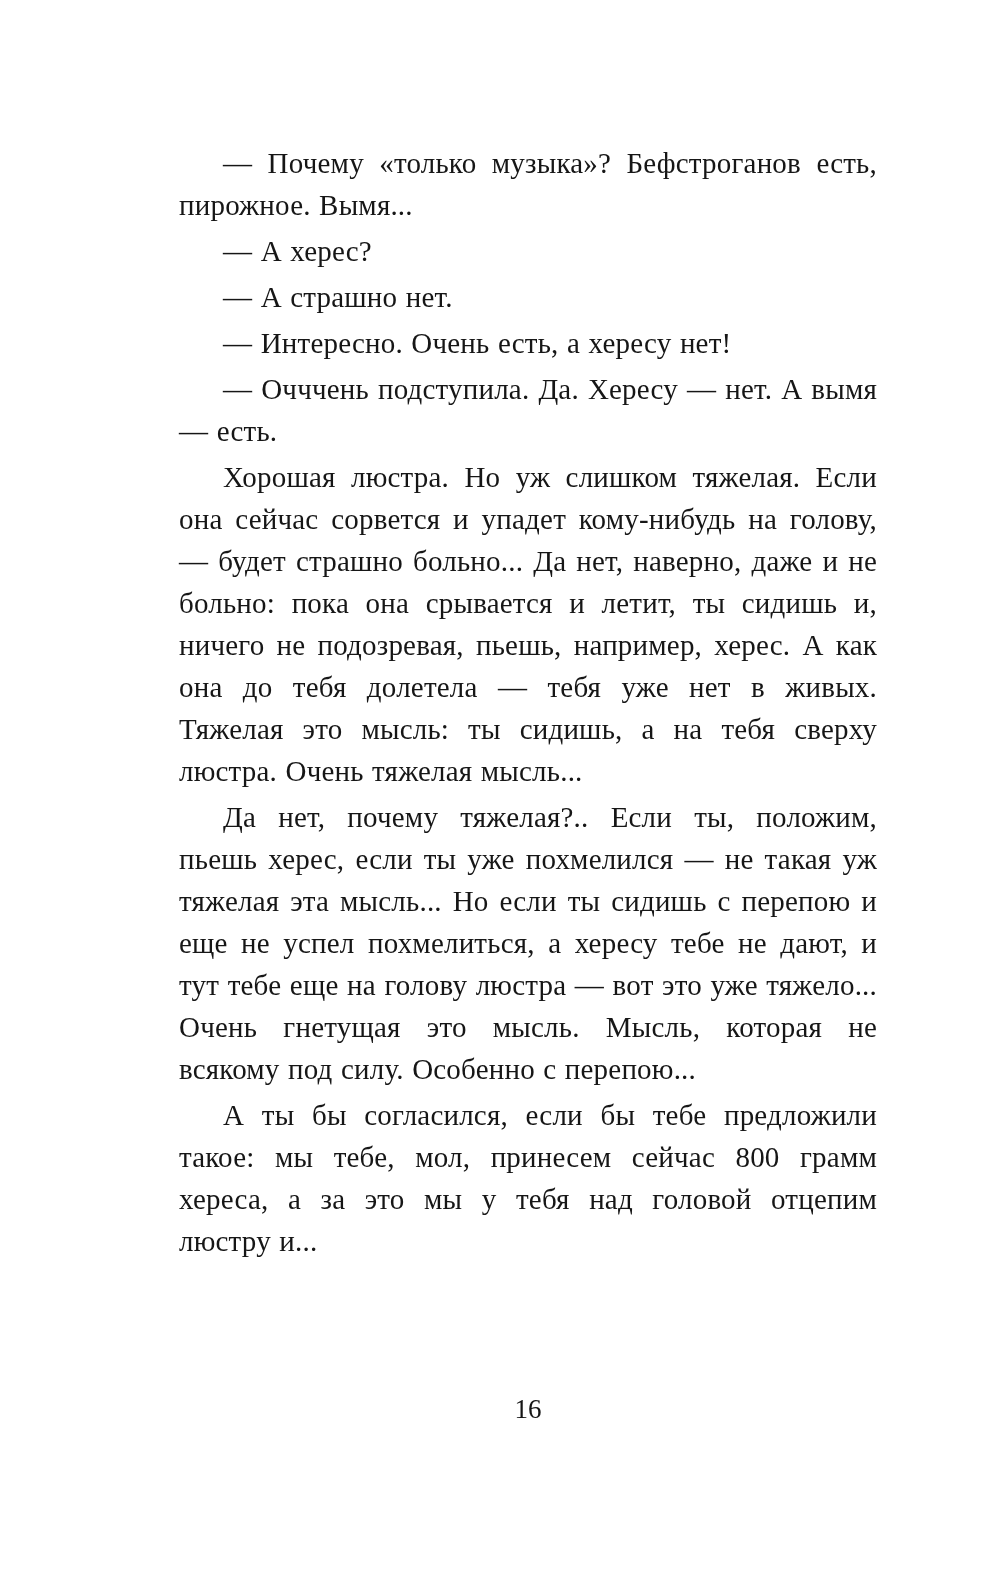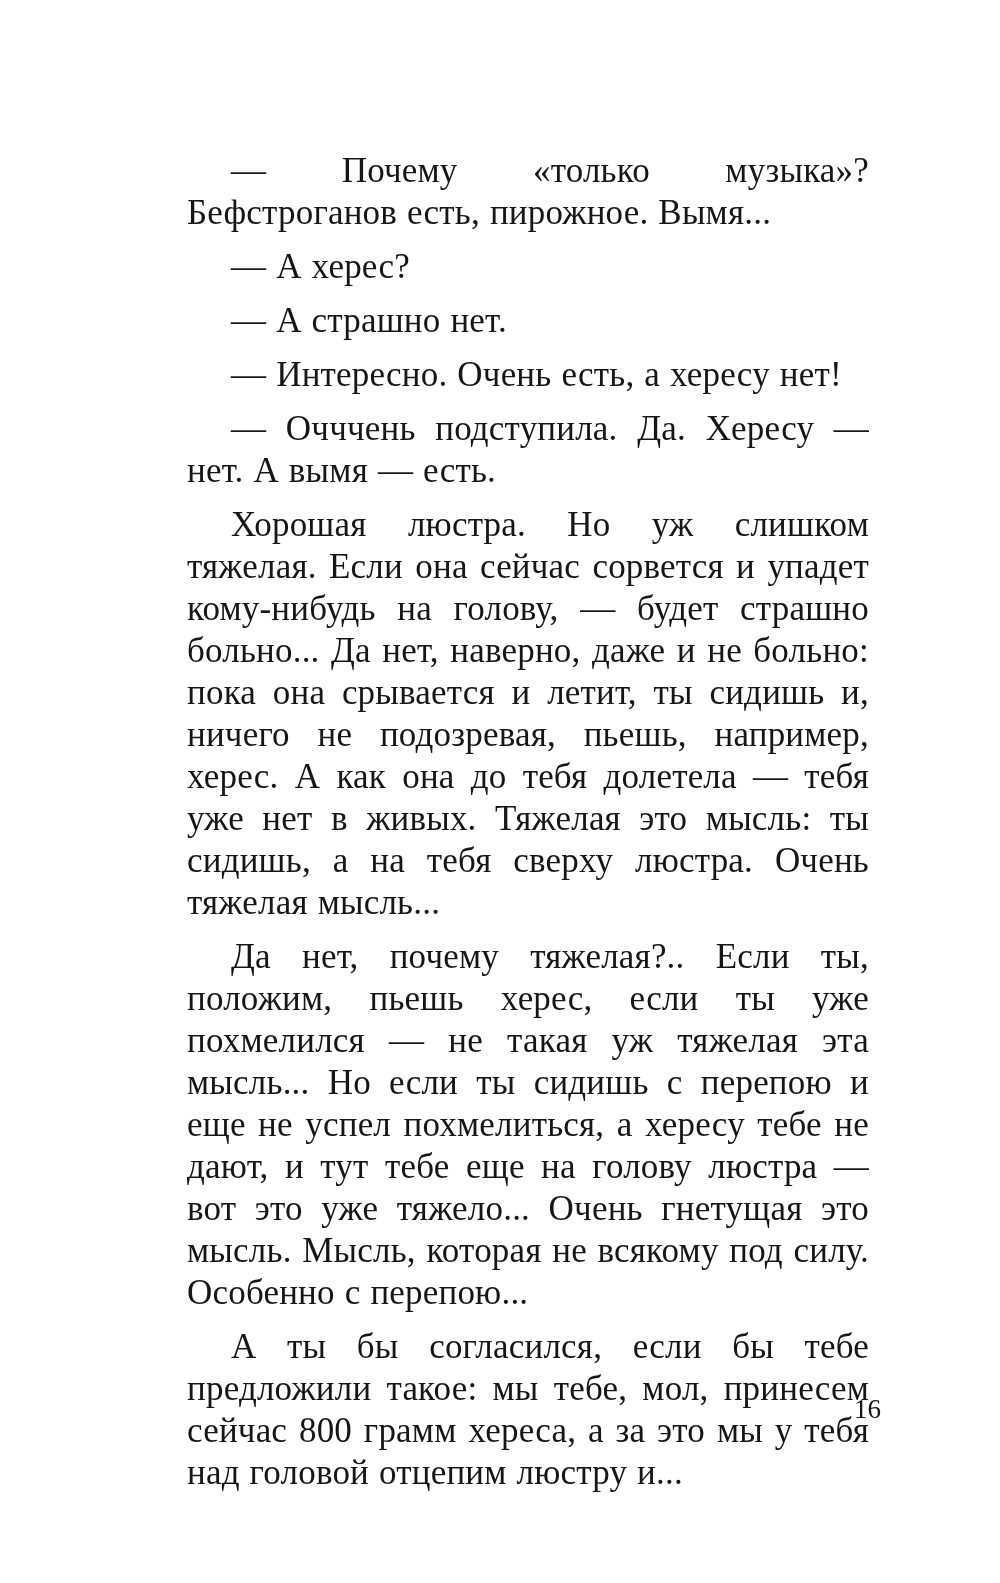--- a/index.html
+++ b/index.html
@@ -15,36 +15,36 @@
     font-family: "Liberation Serif", "DejaVu Serif", serif;
     overflow: hidden;
   }
   .page {
     position: absolute;
     left: 175px;
     top: 138px;
     width: 706px;
   }
   .page p {
-    margin: 12px;
+    margin: 4px;
     padding: 0;
-    font-size: 35px;
+    font-size: 29px;
     line-height: 42px;
     text-align: justify;
     text-indent: 44px;
     font-weight: 500;
     letter-spacing: 0.2px;
     word-spacing: 1px;
   }
   .page-number {
     position: absolute;
     top: 1394px;
     left: 175px;
     width: 706px;
-    text-align: right;
+    text-align: center;
     font-size: 27px;
     font-weight: 500;
     color: #161616;
   }
 </style>
 </head>
 <body>
 
 <div class="page">
   <p>— Почему «только музыка»? Бефстроганов есть, пирожное. Вымя...</p>

